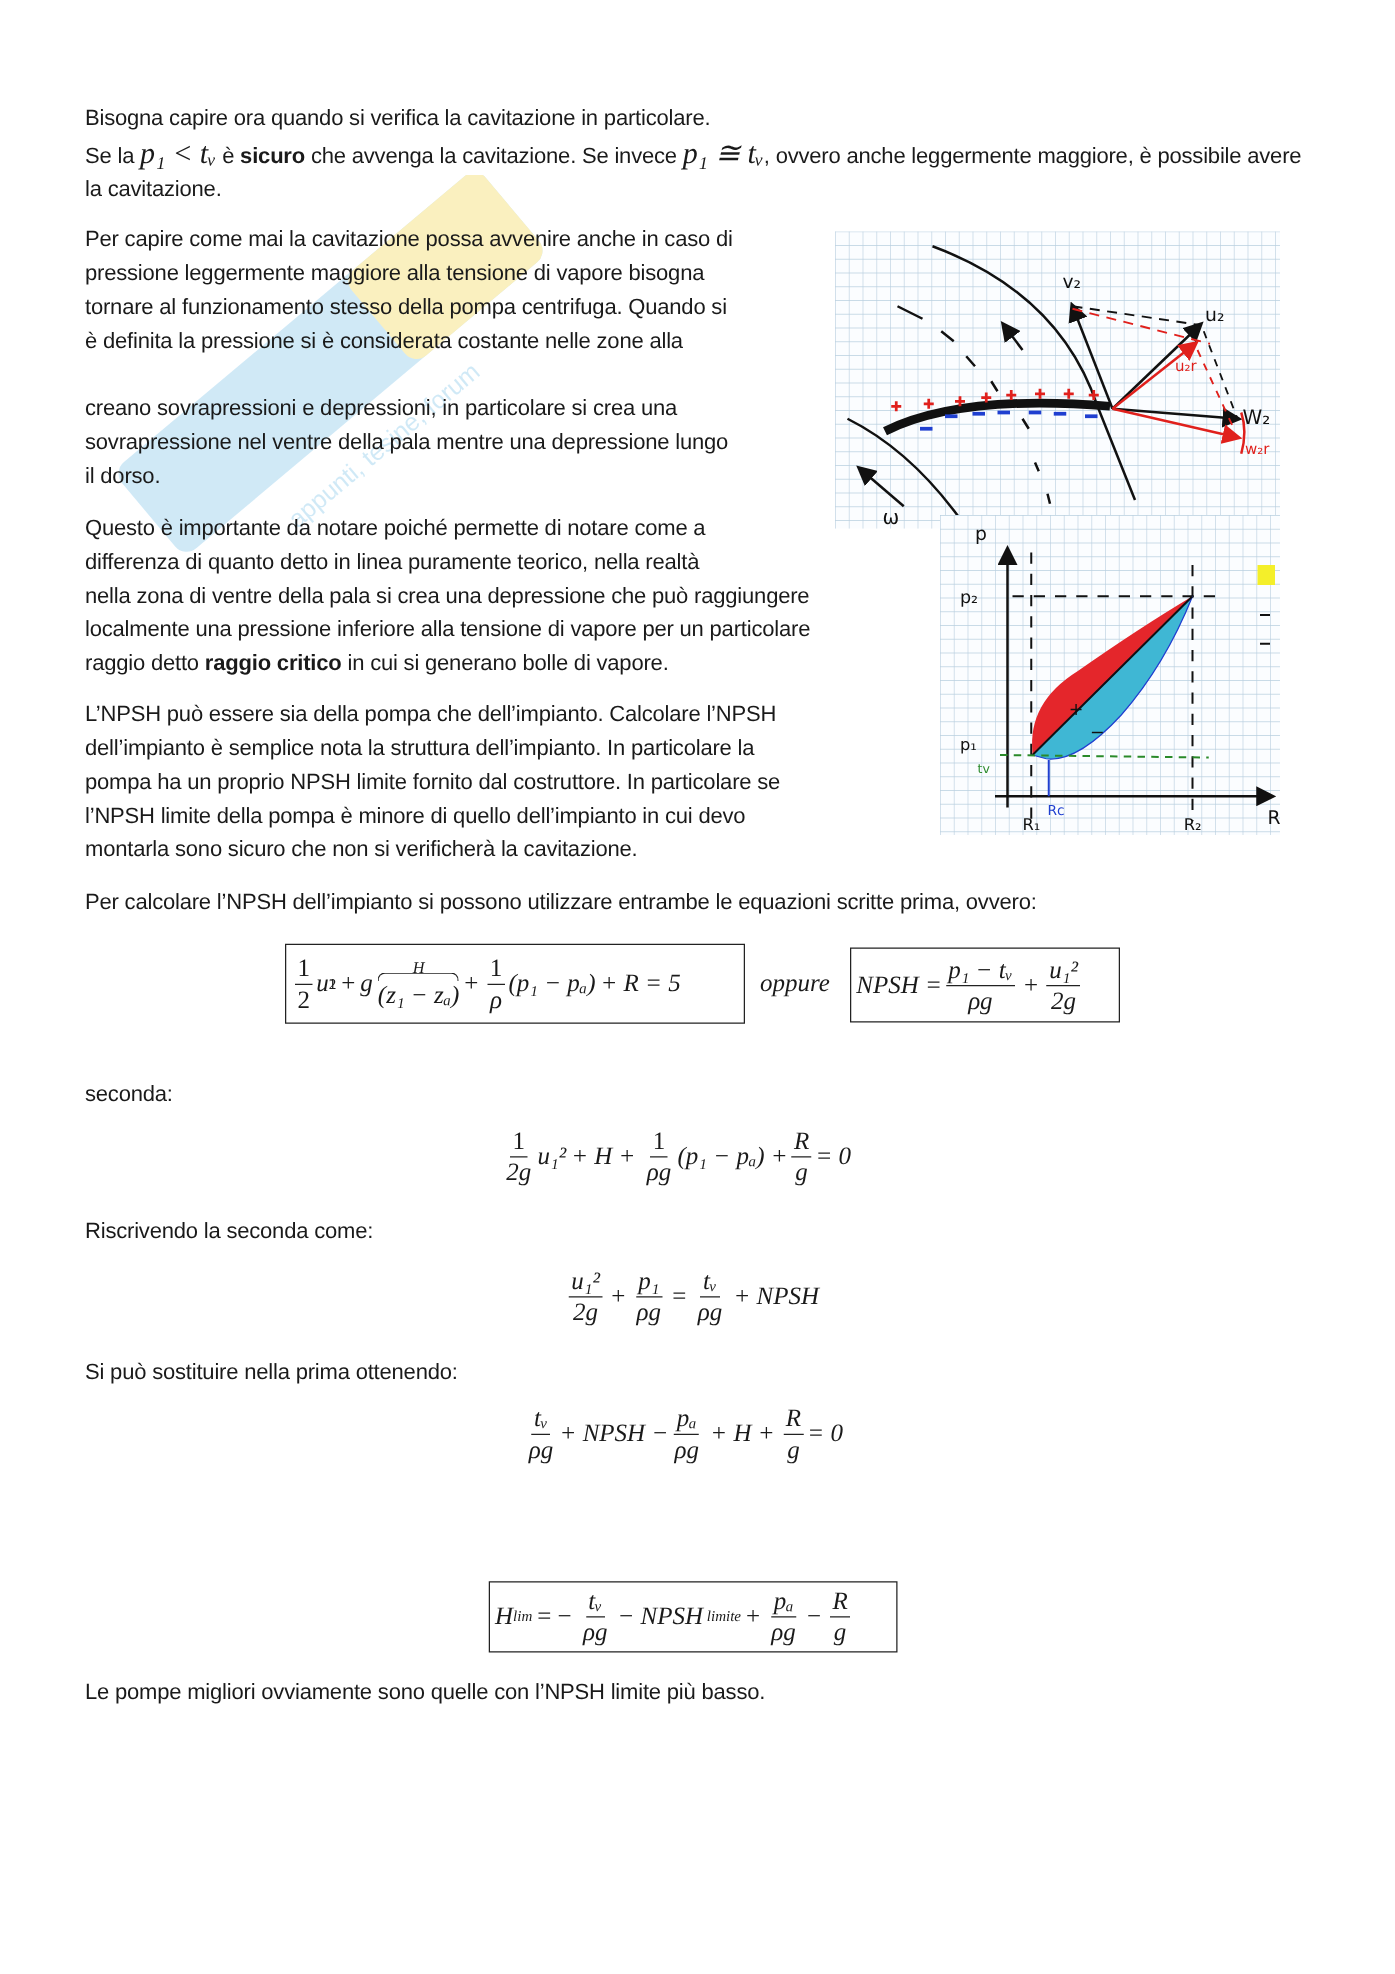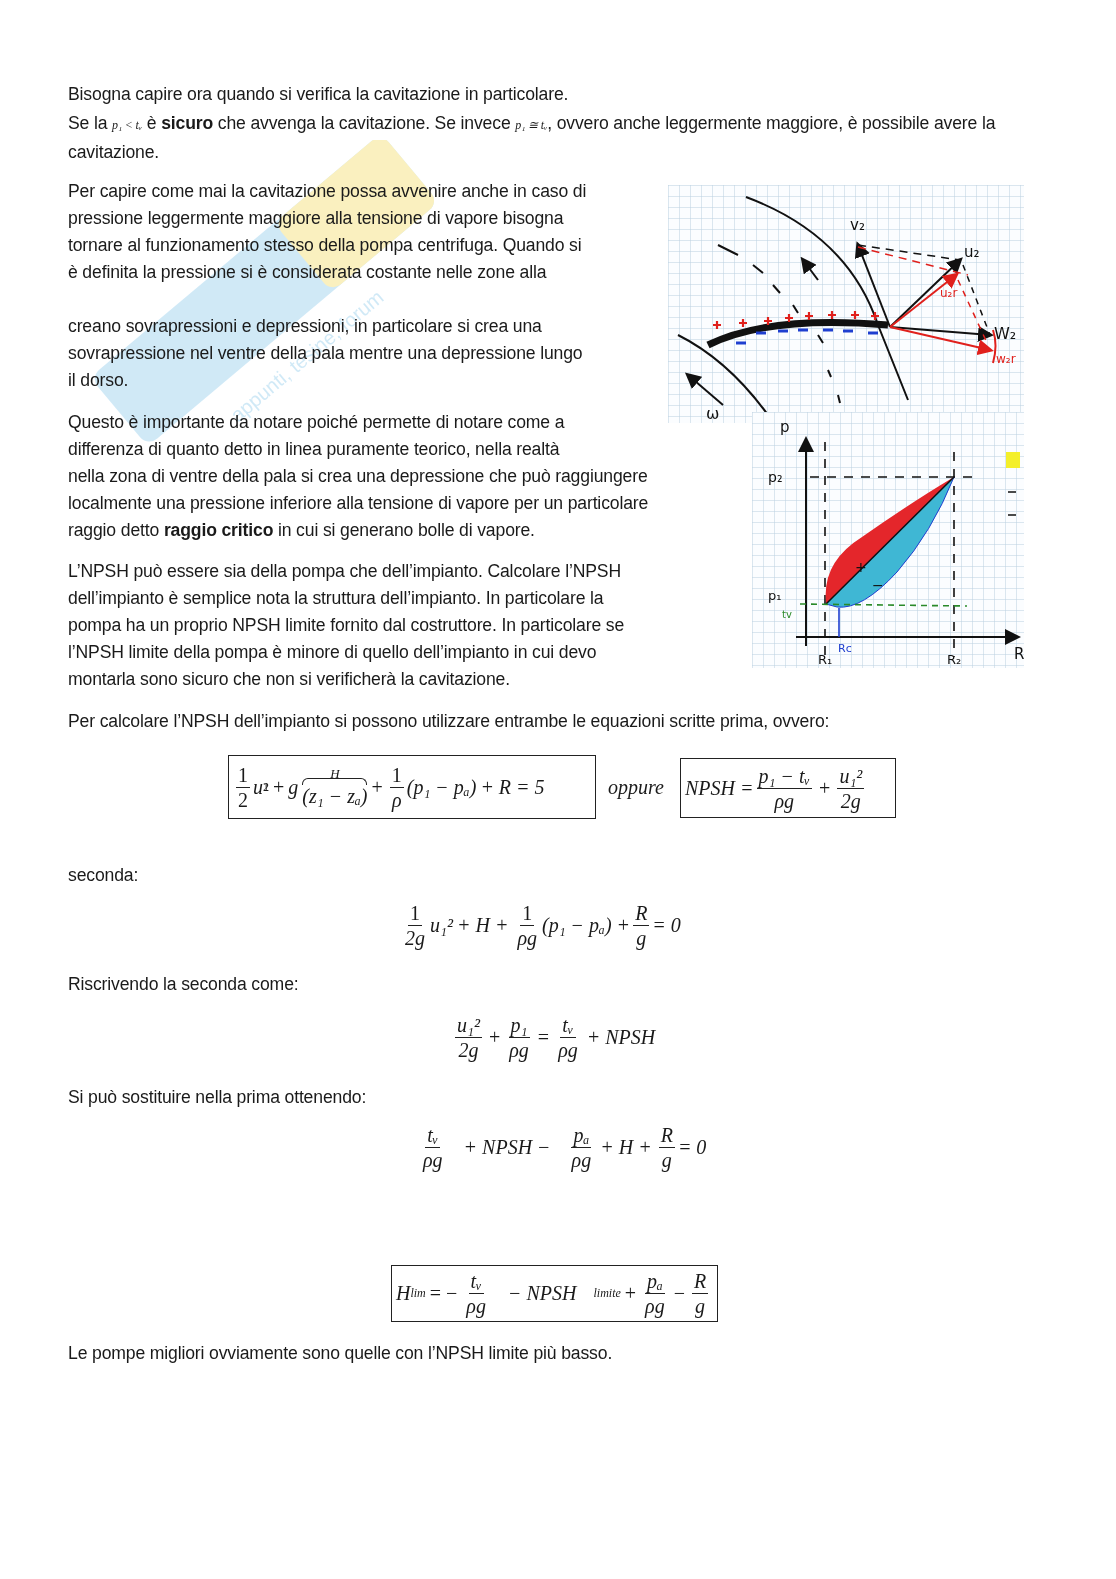--- a/index.html
+++ b/index.html
@@ -2,21 +2,21 @@
 <html><head>
 <meta charset="utf-8">
 <style>
   html, body { margin: 0; padding: 0; background: #ffffff; }
   body { width: 1116px; height: 1579px; position: relative; overflow: hidden;
          font-family: "Liberation Sans", "DejaVu Sans", sans-serif; color: #1a1a1a; }
   .page { position: absolute; left: 0; top: 0; width: 1116px; height: 1579px; }
   .watermark { position: absolute; left: 20px; top: 140px; width: 480px; height: 320px; pointer-events: none; opacity: 0.35; }
   p.txt { position: absolute; left: 68px; margin: 0; font-size: 17.6px; line-height: 27px; letter-spacing: -0.15px; }
   p.txt b { font-weight: bold; }
-  .m { font-family: "Liberation Serif", "DejaVu Serif", serif; font-style: italic; font-size: 12px; }
+  .m { font-family: "Liberation Serif", "DejaVu Serif", serif; font-style: italic; font-size: 24px; }
   .eq { position: absolute; font-family: "Liberation Serif", "DejaVu Serif", serif; font-style: italic; font-size: 20px; display: flex; align-items: center; white-space: nowrap; }
   .eq.boxed { border: 1.5px solid #222; padding: 2px 4px; box-sizing: border-box; }
   .frac { display: inline-flex; flex-direction: column; align-items: center; vertical-align: middle; margin: 0 3px; line-height: 1; }
   .frac .num { padding: 0 2px 2px 2px; border-bottom: 1.2px solid #222; }
   .frac .den { padding: 2px 2px 0 2px; }
   .up { font-style: normal; }
   sup.s { font-size: 12px; font-style: normal; vertical-align: 8px; }
   sub.s { font-size: 12px; font-style: normal; vertical-align: -4px; }
   .op { margin: 0 4px; font-style: normal; }
   .brace { display: inline-flex; flex-direction: column; align-items: center; position: relative; }
@@ -263,21 +263,21 @@
     <span style="margin-left:4px">+ NPSH</span>
   </div>
 
   <p class="txt" style="top:1084px">Si può sostituire nella prima ottenendo:</p>
 
   <div class="eq" style="left:418px; top:1125px">
     <span class="frac">
         <span class="num">tᵥ</span>
         <span class="den">ρg</span>
       </span>
-    <span style="margin:0 16px">+ NPSH −</span>
+    <span style="margin:0 0">+ NPSH −</span>
     <span class="frac">
         <span class="num">pₐ</span>
         <span class="den">ρg</span>
       </span>
     <span style="margin:0 4px">+ H +</span>
     <span class="frac">
         <span class="num">R</span>
         <span class="den">g</span>
       </span>
     <span>= 0</span>
@@ -285,21 +285,21 @@
 
 
   <div class="eq boxed" style="left:391px; top:1265px; width:327px; height:57px">
     <span>H</span>
       <sub class="s" style="font-style:italic">lim</sub>
     <span class="op">= −</span>
     <span class="frac">
         <span class="num">tᵥ</span>
         <span class="den">ρg</span>
       </span>
-    <span style="margin:0 17px">− NPSH</span>
+    <span style="margin:0 3px">− NPSH</span>
       <sub class="s" style="font-style:italic">limite</sub>
     <span class="op">+</span>
     <span class="frac">
         <span class="num">pₐ</span>
         <span class="den">ρg</span>
       </span>
     <span class="op">−</span>
     <span class="frac">
         <span class="num">R</span>
         <span class="den">g</span>

